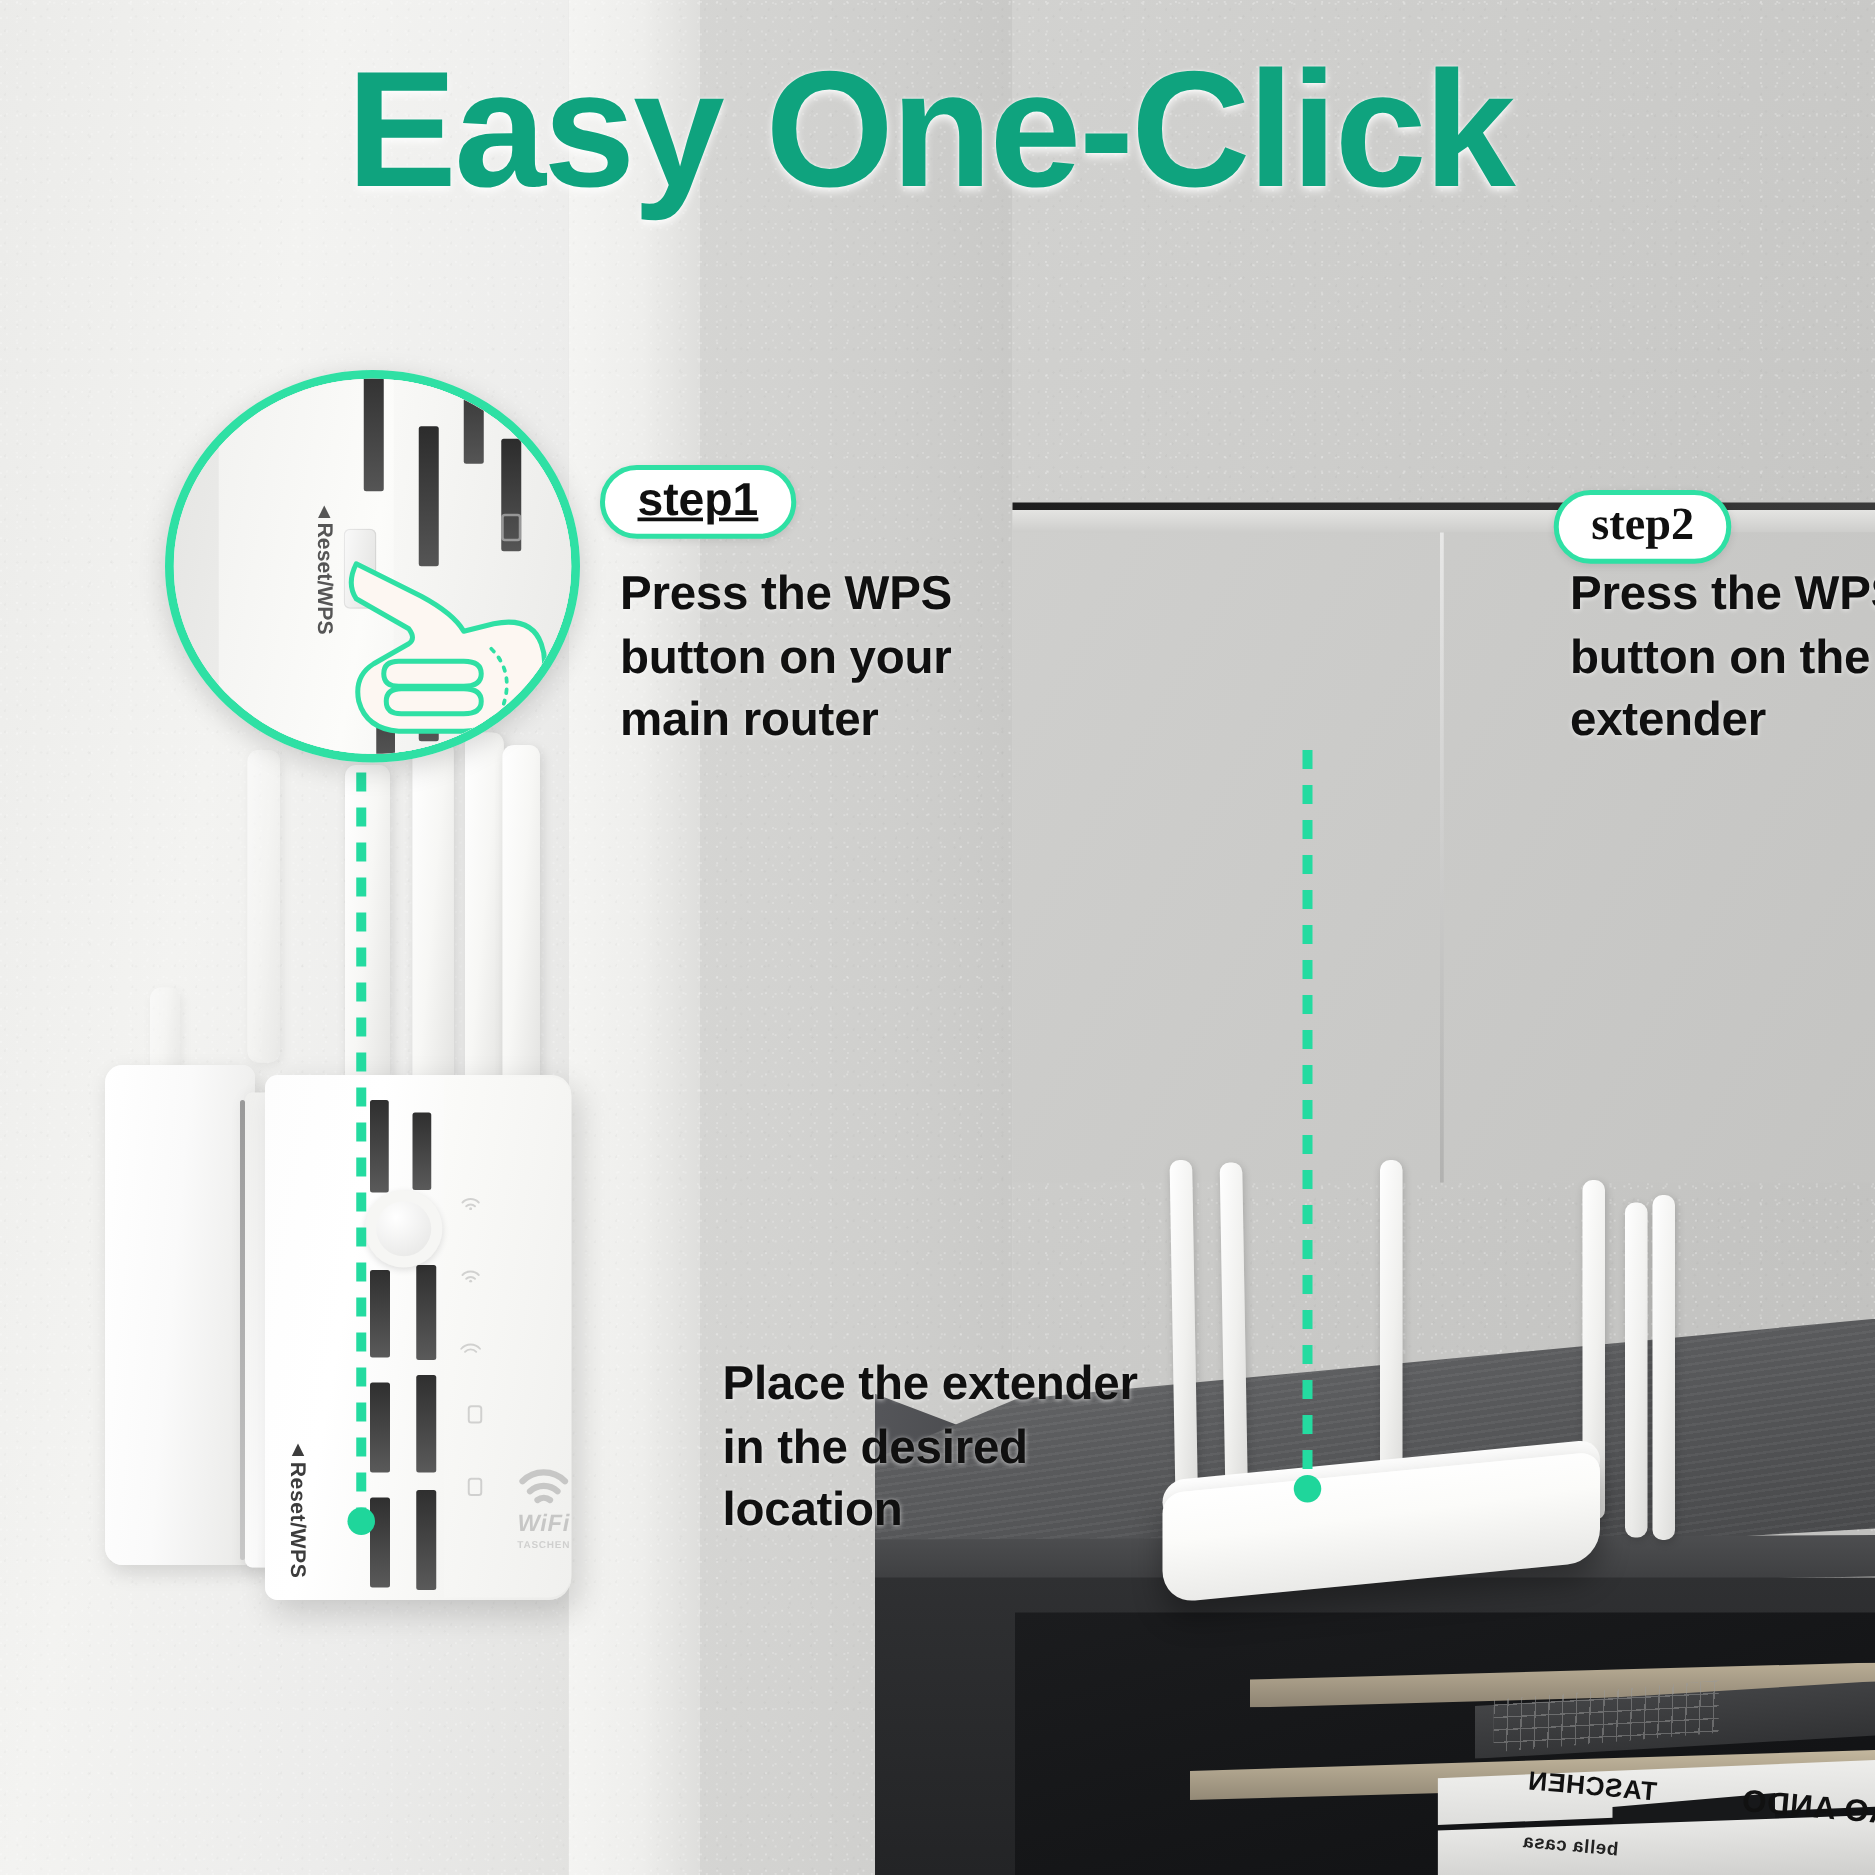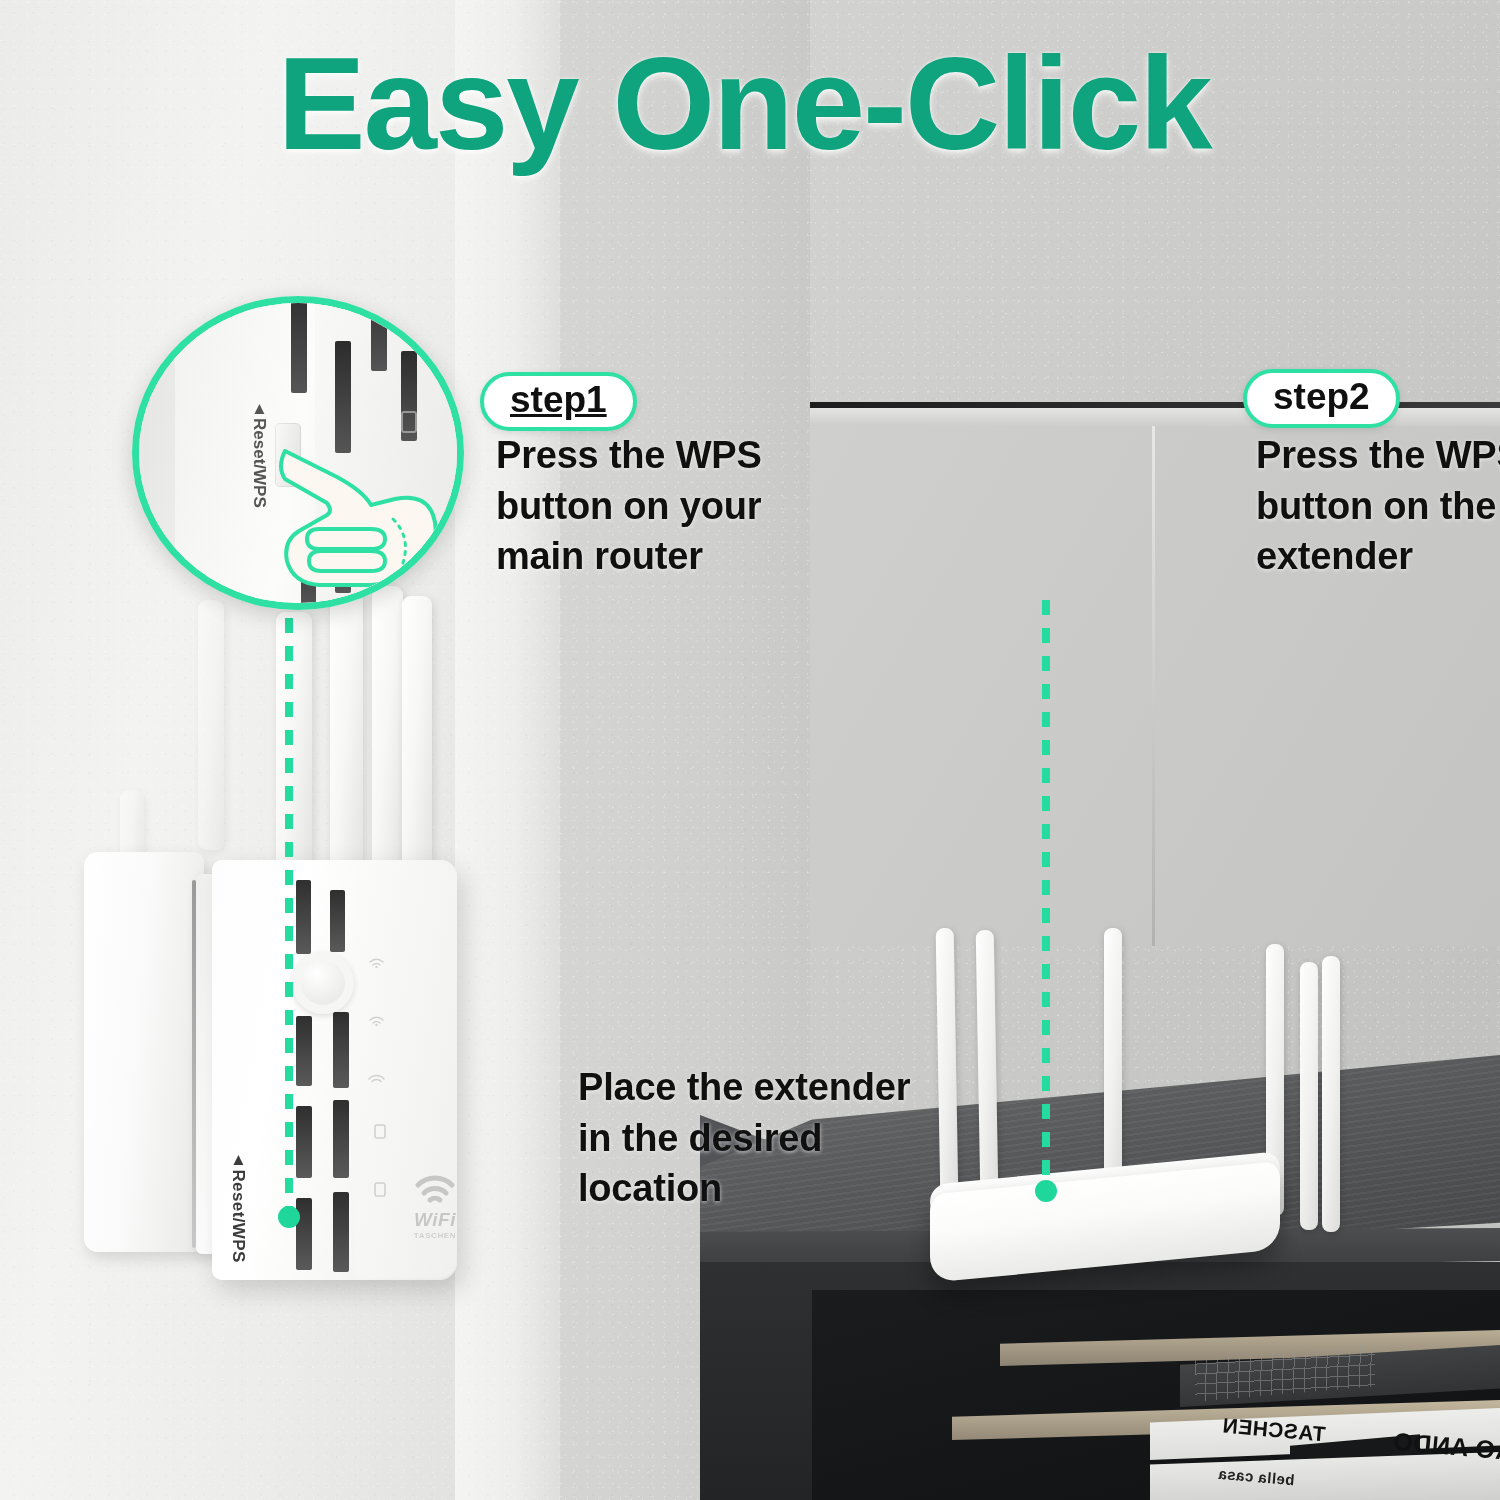--- a/index.html
+++ b/index.html
@@ -200,25 +200,25 @@
   .hand{position:absolute;pointer-events:none;}
   .hand svg{display:block;overflow:visible;}
 
   
   .badge{position:absolute;display:inline-block;background:#fff;
     border:4px solid #2fe0a4;border-radius:30px;padding:5px 26px 7px;
     font-size:37px;font-weight:700;color:#101010;line-height:1.05;
     box-shadow:0 2px 7px rgba(0,0,0,.10);white-space:nowrap;}
   .steptext{position:absolute;font-size:38px;font-weight:700;color:#101010;
     line-height:1.33;letter-spacing:-.2px;
-    text-shadow:0 1px 4px rgba(255,255,255,.7);}
+    text-shadow:0 1px 4px rgba(255,255,255,.7);margin-top:20px;}
 
   .b1{left:480px;top:372px;text-decoration:underline;}
   .t1{left:496px;top:430px;width:300px;}
-  .b2{left:1243px;top:369px;}
+  .b2{left:1243px;top:392px;font-family:Liberation Serif, serif;}
   .t2{left:1256px;top:430px;width:300px;}
   .b3{left:570px;top:1006px;}
   .t3{left:578px;top:1062px;width:350px;}
 
   
   .leader{position:absolute;width:8px;
     background-image:linear-gradient(#24dba0 55%, rgba(0,0,0,0) 0);
     background-size:8px 28px;background-repeat:repeat-y;}
   .l1{left:285px;top:590px;height:630px;}
   .l2{left:1042px;top:600px;height:588px;}

